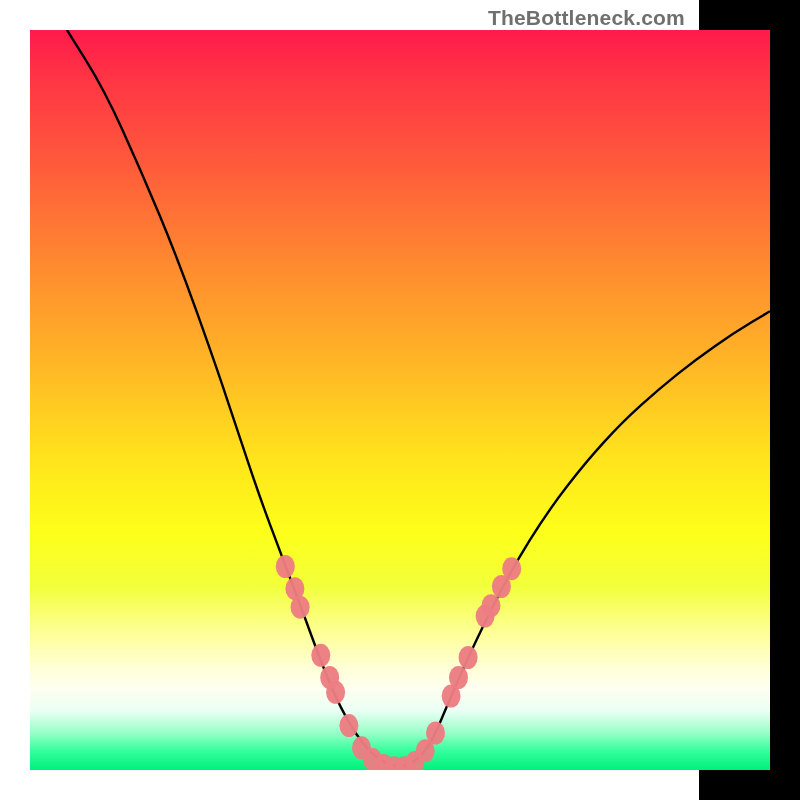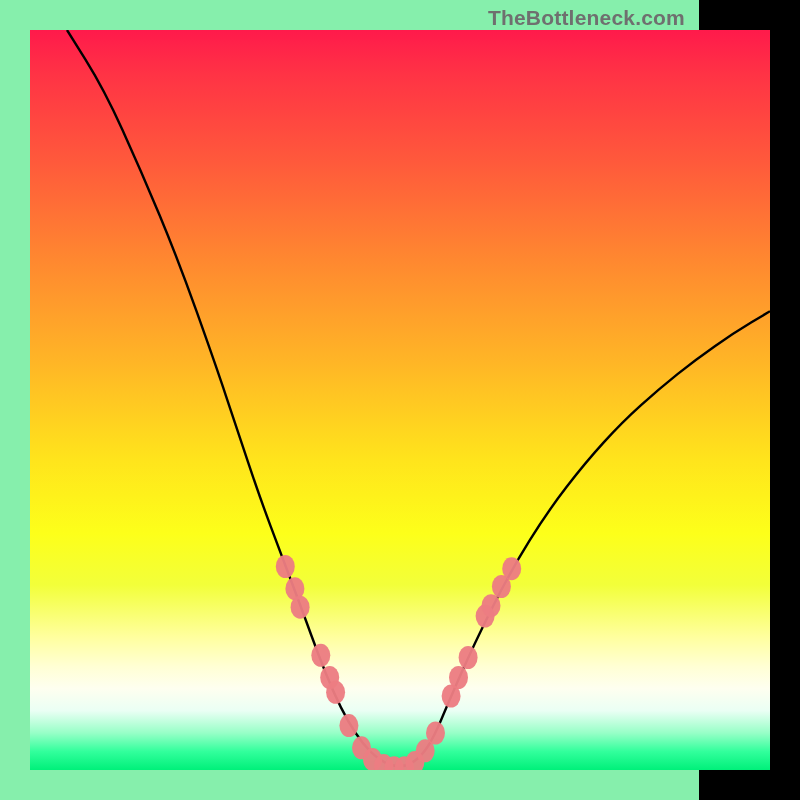--- a/index.html
+++ b/index.html
@@ -10,21 +10,21 @@
     overflow: hidden;
     background: #000;
     font-family: Arial, Helvetica, sans-serif;
   }
   .frame {
     position: absolute;
     left: 0;
     top: 0;
     width: 699px;
     height: 800px;
-    background: #86efac;
+    background: #ffffff;
   }
   .plot-area {
     position: absolute;
     left: 30px;
     top: 30px;
     width: 740px;
     height: 740px;
     overflow: hidden;
   }
   .gradient-bg {

